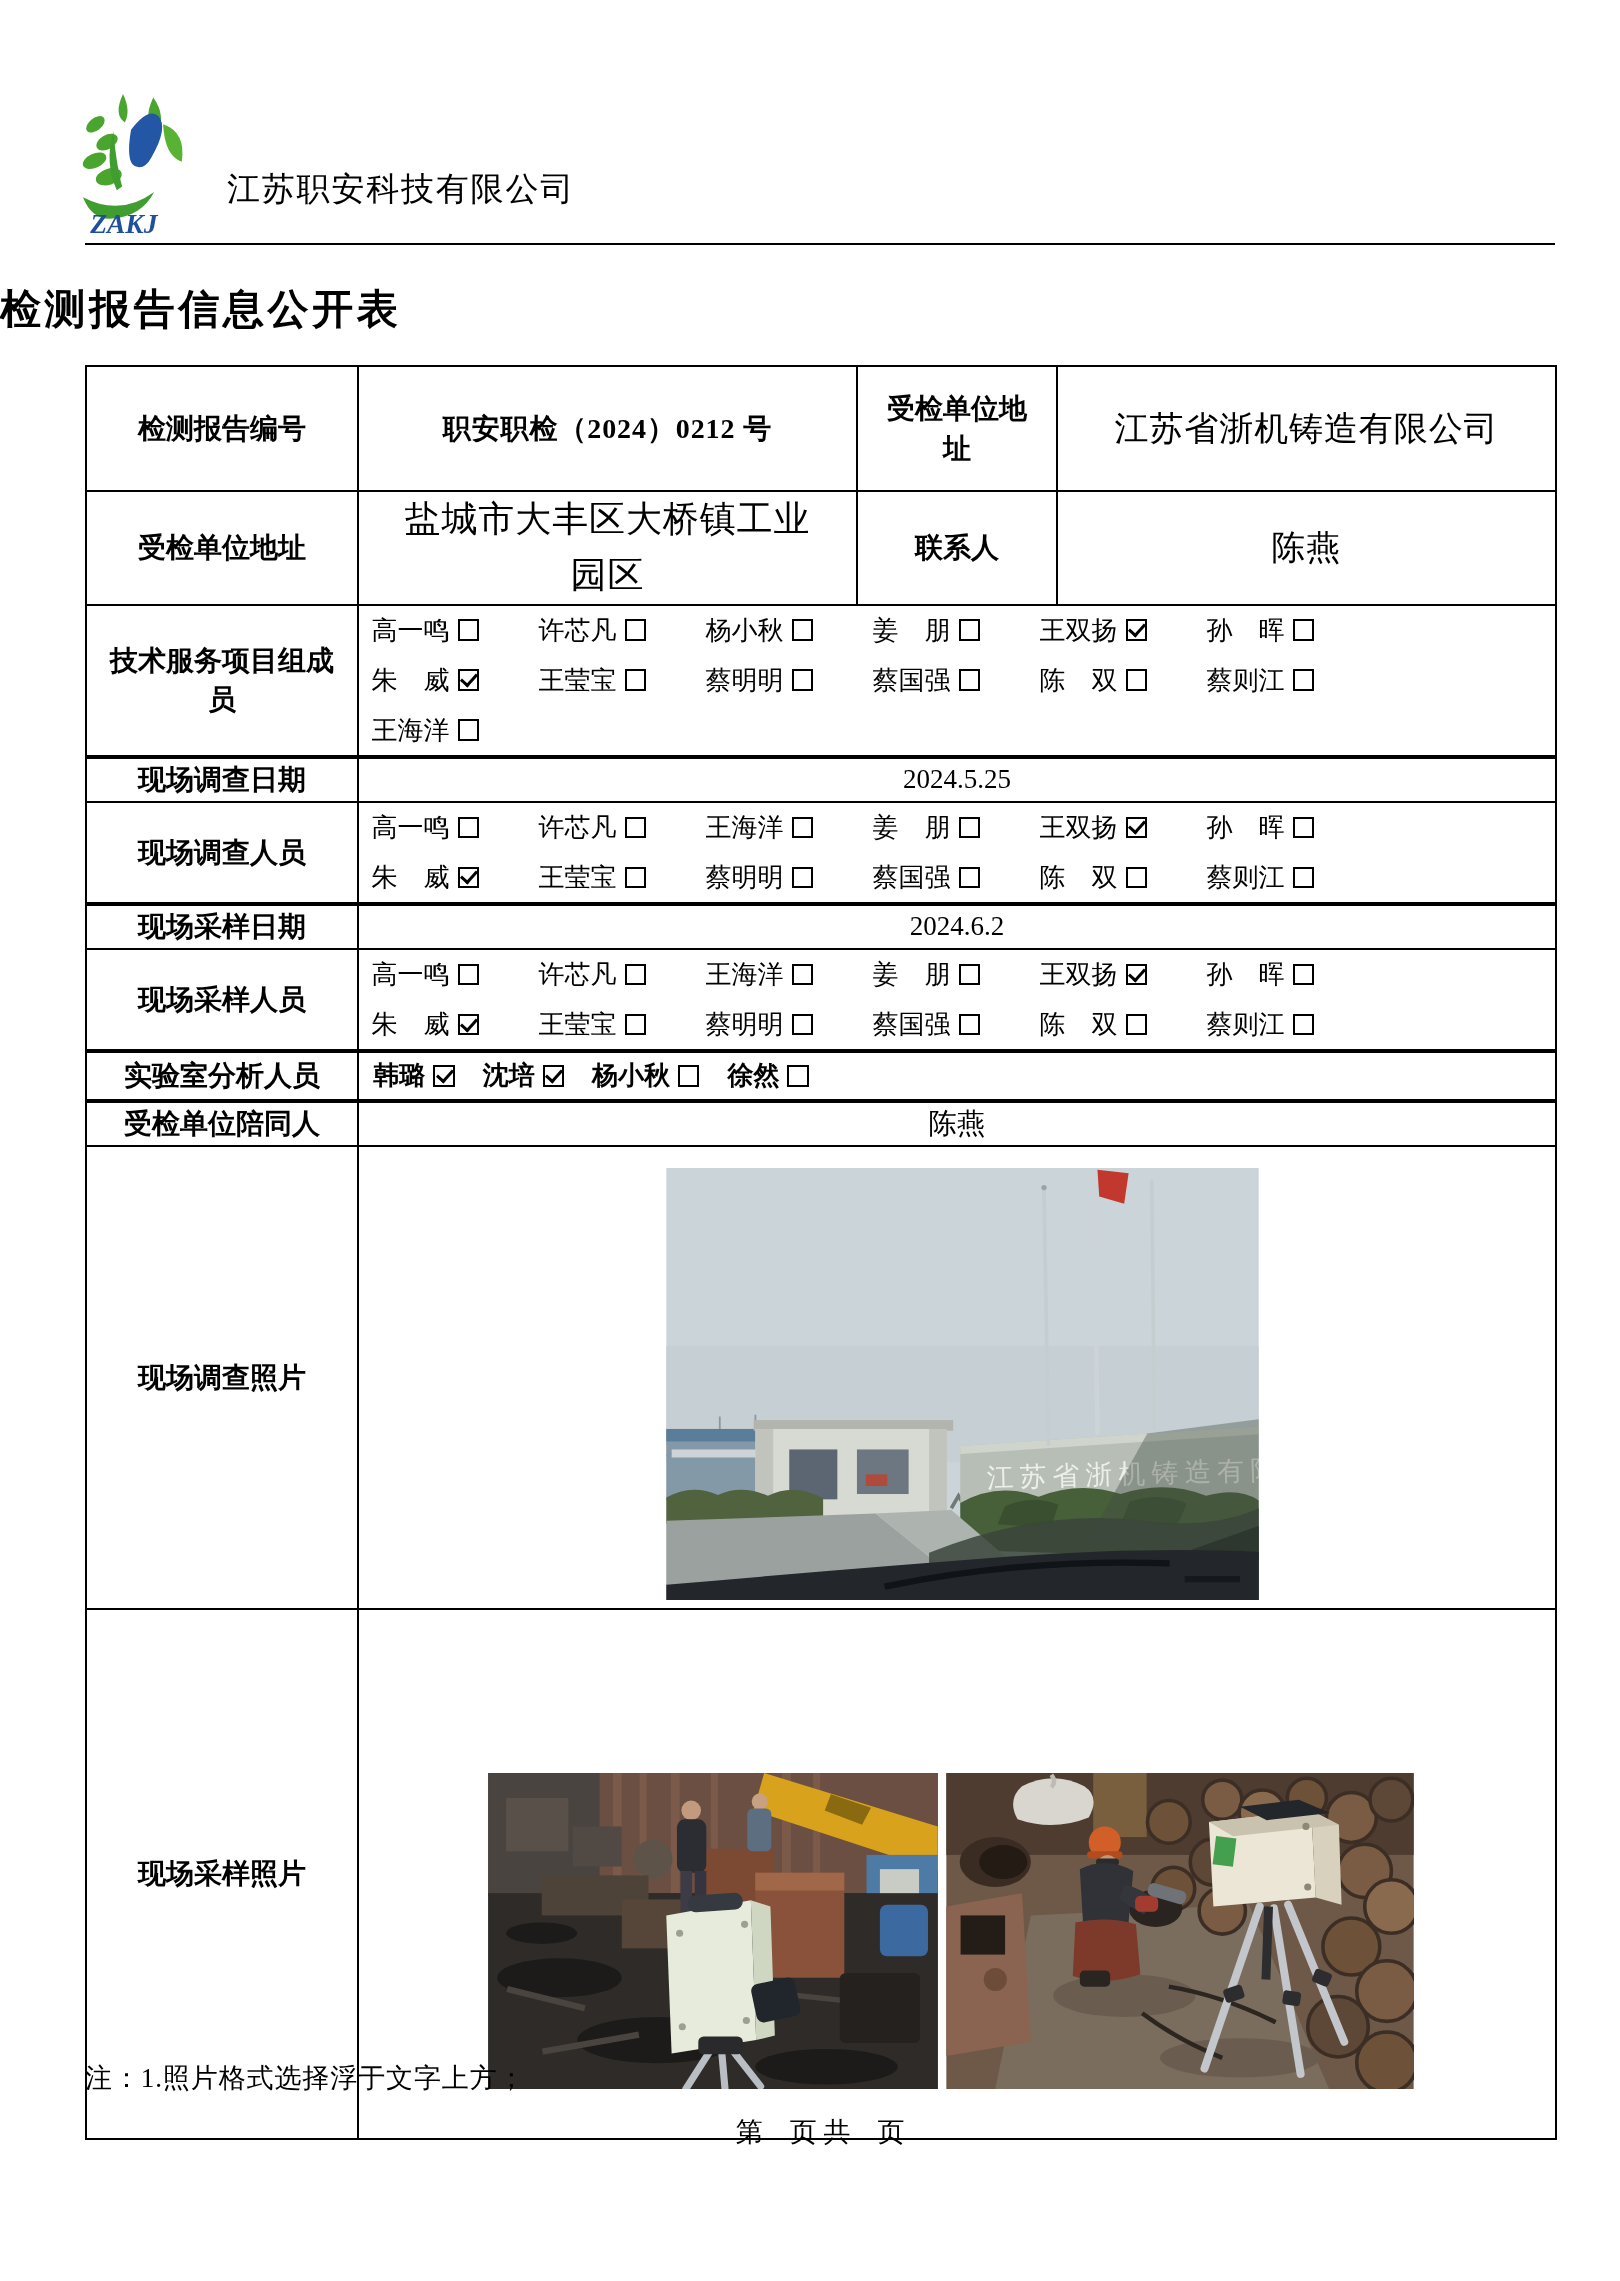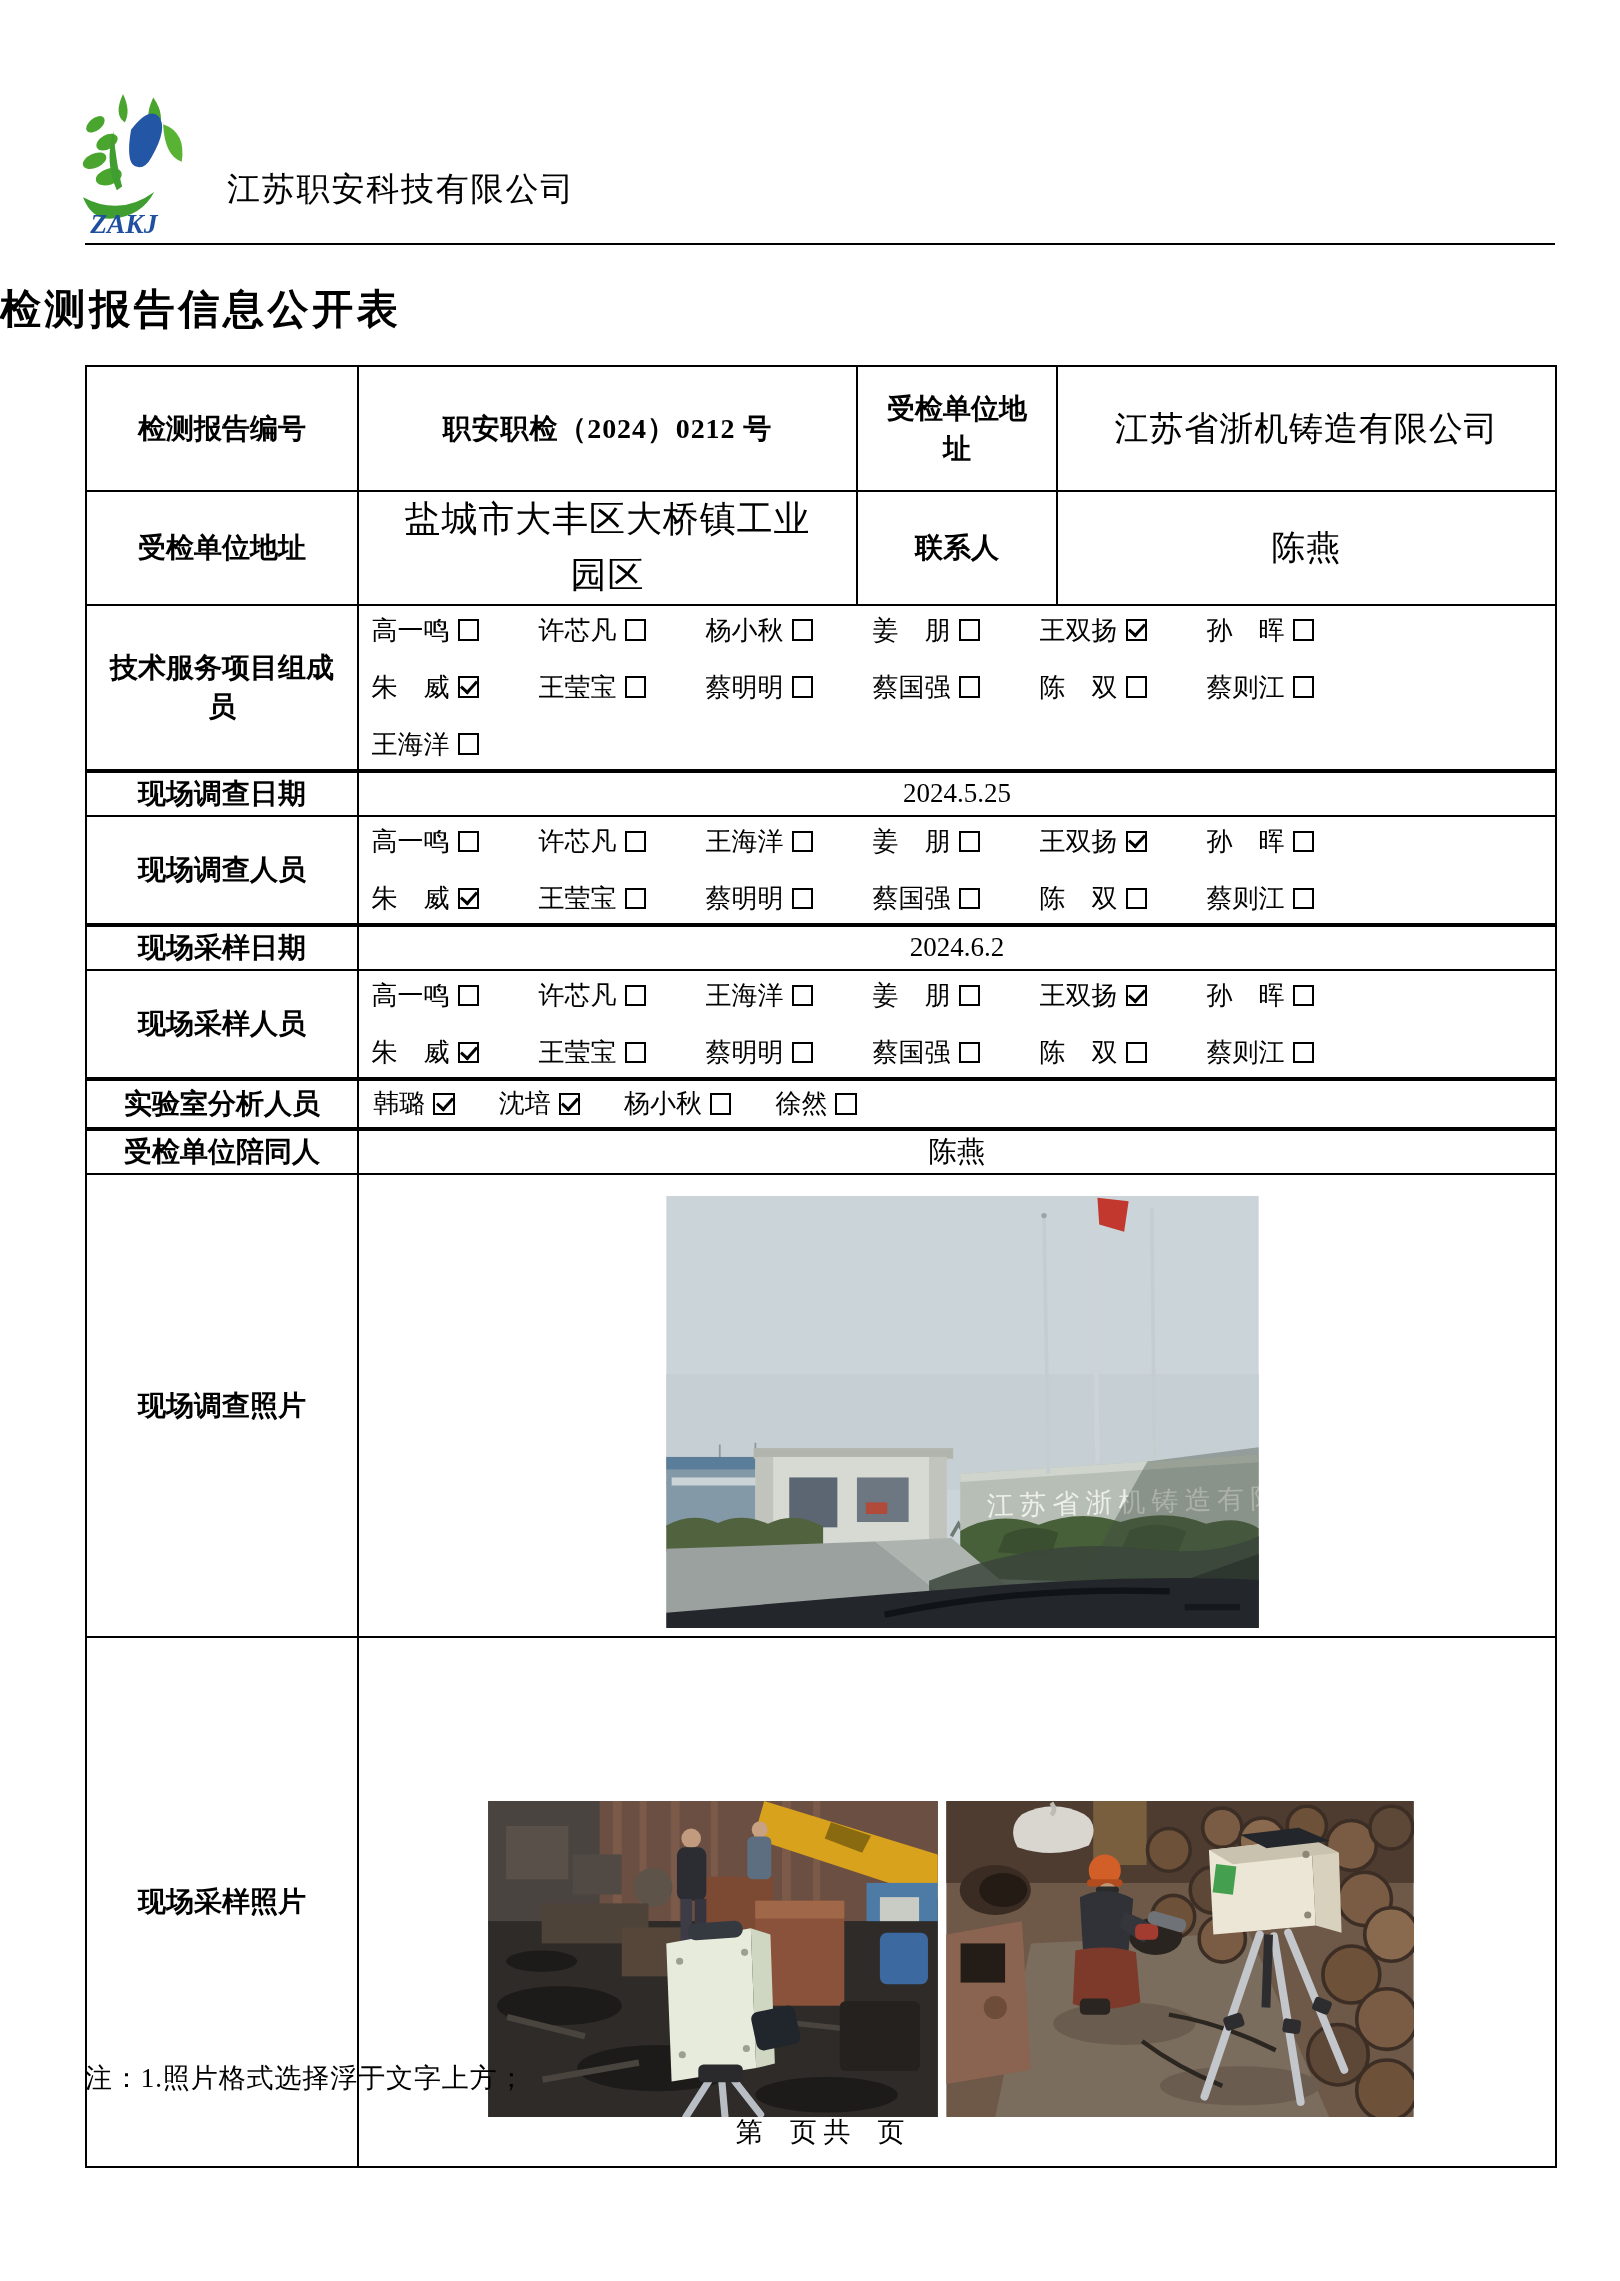--- a/index.html
+++ b/index.html
@@ -27,23 +27,23 @@
   td.lbl { font-weight:bold; font-size:28px; line-height:1.4; }
   .lblwrap { display:inline-block; }
   .w5 { max-width:147px; }
   .w8 { max-width:225px; }
   td.v-reportno { font-weight:bold; font-size:28px; letter-spacing:0.9px; }
   td.v-big  { font-size:34px; letter-spacing:0.9px; }
   td.v-med  { font-size:28.5px; }
   td.v-date { font-size:27px; }
   .addr { display:inline-block; max-width:410px; font-size:36px; line-height:1.55; letter-spacing:0.9px; }
   
-  .pgrid { display:grid; grid-template-columns:repeat(6,167px); row-gap:22px;
+  .pgrid { display:grid; grid-template-columns:repeat(6,167px); row-gap:15px;
            padding:7.1px 3.6px 7.1px 12.5px; align-content:center; text-align:right; }
-  .plist { display:flex; gap:44px; padding:5.3px 3.6px 5.3px 14.3px; align-items:center; text-align:right; }
+  .plist { display:flex; gap:28px; padding:5.3px 3.6px 5.3px 14.3px; align-items:center; text-align:right;font-weight:bold; }
   .member { display:flex; align-items:center; white-space:nowrap; }
   .mname { font-size:26px; }
   .cb { display:inline-block; width:21.4px; height:21.4px; border:2.7px solid #000;
         margin-left:8px; position:relative; flex:none; background:#fff; }
   .cb::after { content:""; position:absolute; display:none; left:1.8px; top:1.8px;
                width:13.4px; height:7.1px; border-left:3.6px solid #000; border-bottom:3.6px solid #000;
                transform:rotate(-48deg); }
   .cb[data-checked="true"]::after { display:block; }
   
   td.photocell { text-align:left; vertical-align:top; }

